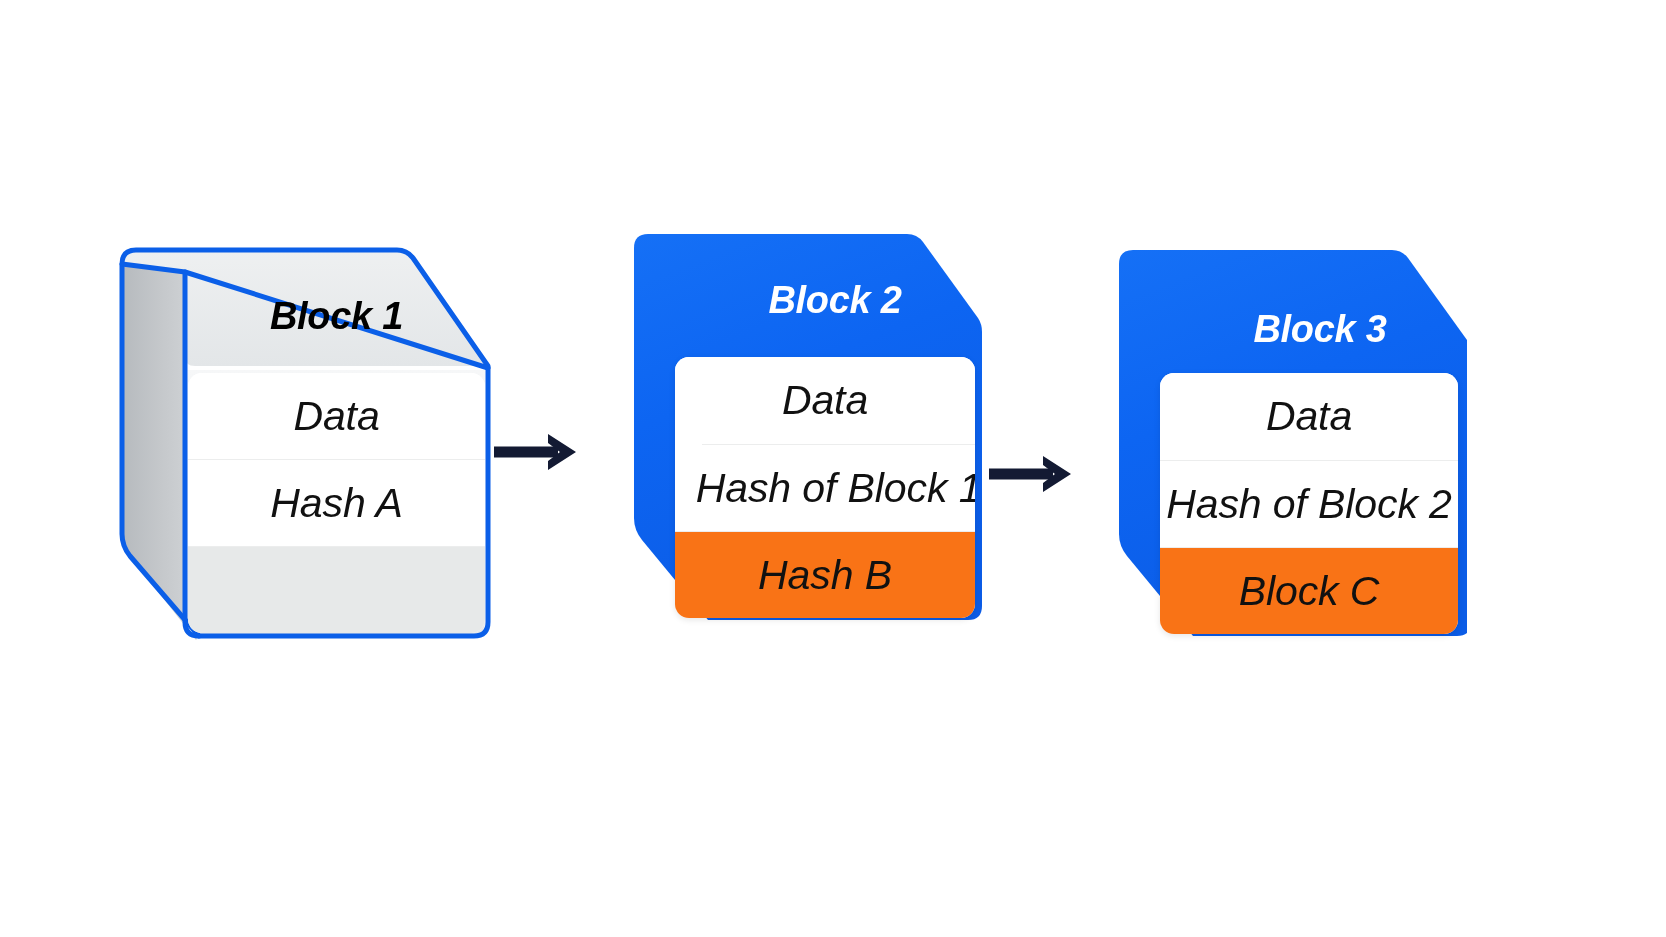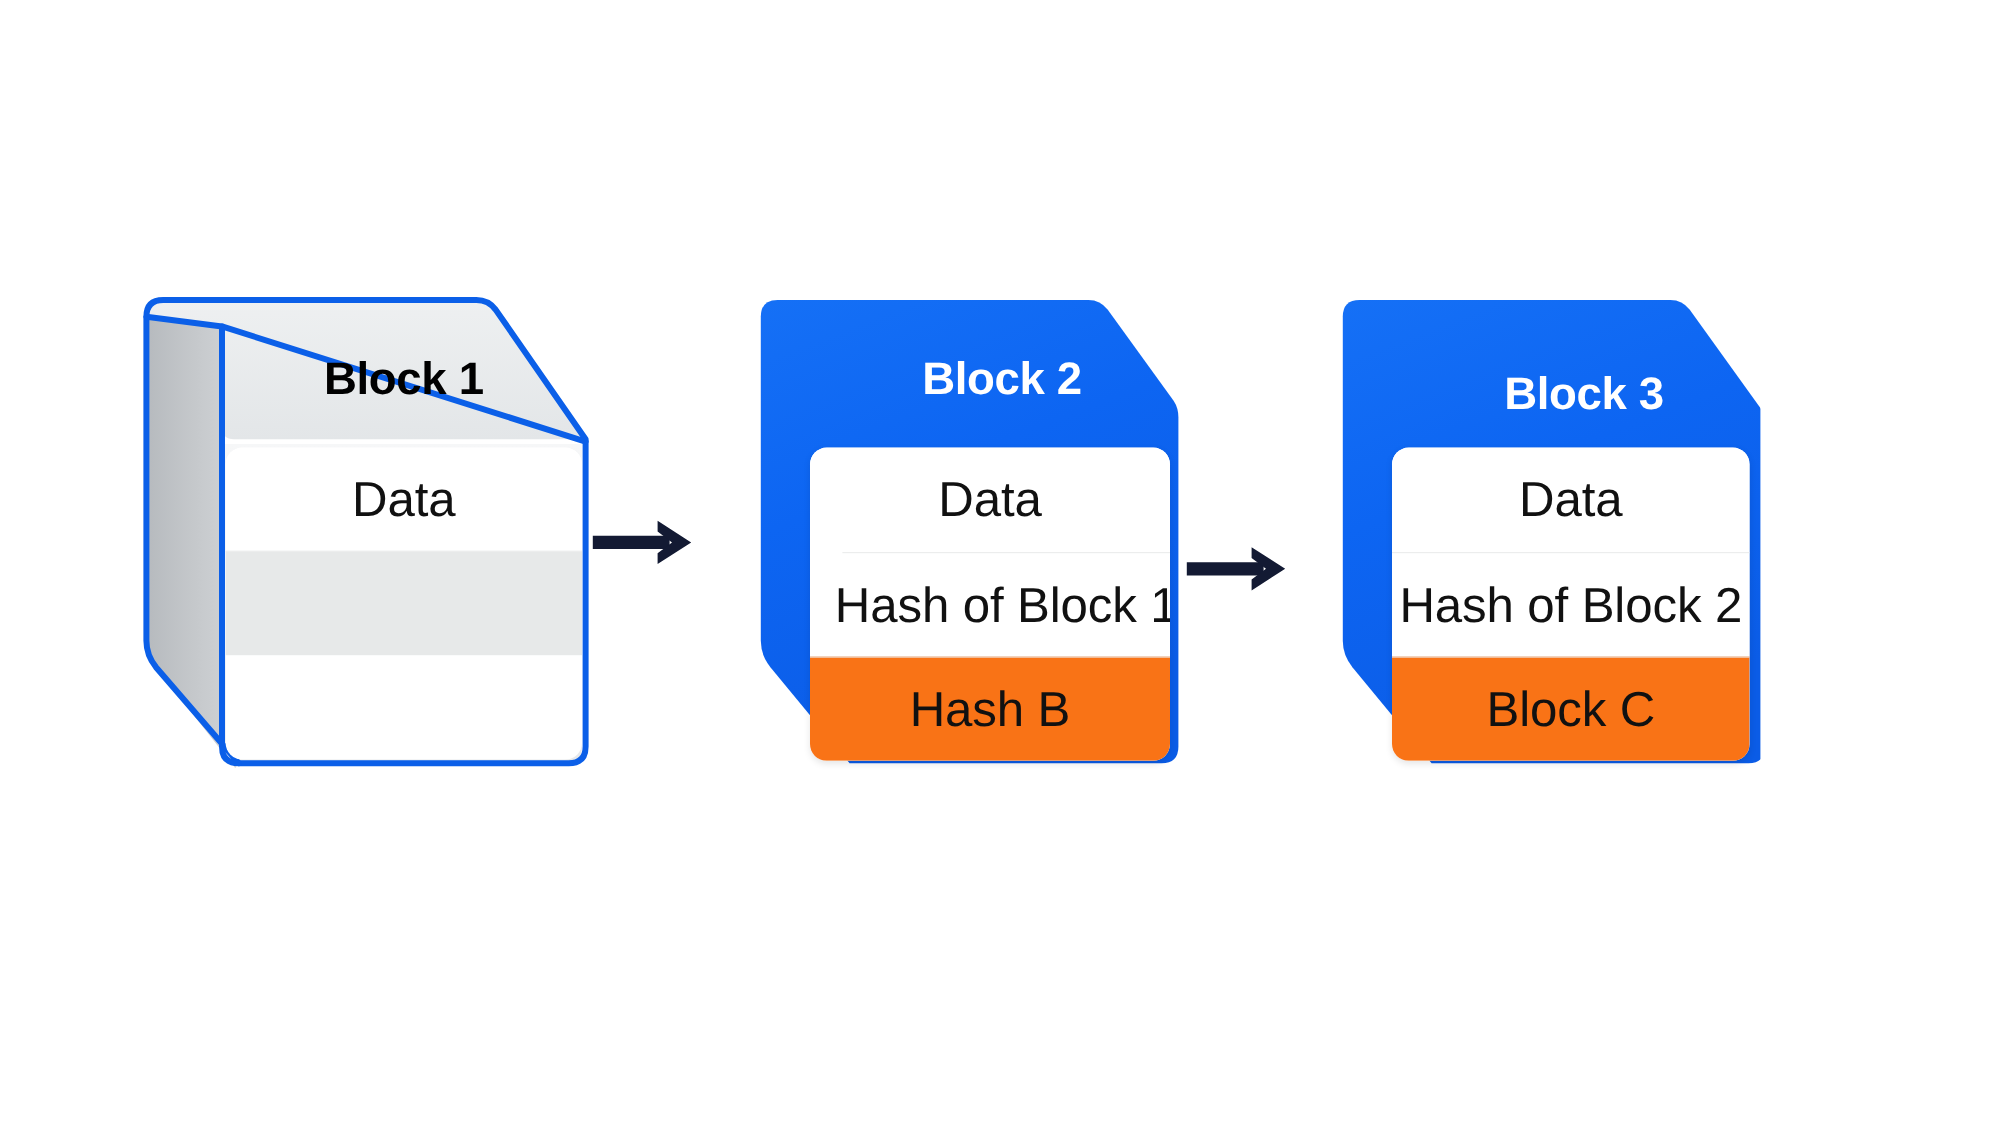--- a/index.html
+++ b/index.html
@@ -12,20 +12,21 @@
     font-family: "Liberation Sans", sans-serif;
     -webkit-font-smoothing: antialiased;
   }
 
   #canvas {
     position: relative;
     width: 1467px;
     height: 937px;
     background: #ffffff;
     overflow: hidden;
+    font-style: italic;
   }
 
   
   .block {
     position: absolute;
   }
   .block-svg {
     position: absolute;
     left: 0;
     top: 0;
@@ -127,32 +128,33 @@
                L 30 316 Q 22 306 22 294 Z" fill="none" stroke="#0b5fe8" stroke-width="5" stroke-linejoin="round" stroke-linecap="round"></path>
 
       <path d="M 22 24 L 85 32 L 388 128" fill="none" stroke="#0b5fe8" stroke-width="5" stroke-linejoin="round" stroke-linecap="round"></path>
       <path d="M 85 32 L 85 382 Q 85 396 99 396" fill="none" stroke="#0b5fe8" stroke-width="5" stroke-linejoin="round" stroke-linecap="round"></path>
     </svg>
 
     <div class="block-title title-dark" style="left:85px; top:55px; width:303px;">Block 1</div>
 
     <div class="panel gray-panel" style="left:88px; top:133px; width:297px; height:260px;">
       <div class="panel-row" style="height:86px;">Data</div>
+      <div class="panel-row" style="height:87px;">Hash A</div>
       <div class="panel-row empty-row" style="height:87px;"></div>
     </div>
   </div>
 
   <div class="arrow" style="left:490px; top:428px; width:96px; height:52px;">
     <svg width="96" height="52" viewBox="0 0 96 52">
       <path d="M 4 24 L 68 24" stroke="#131a33" stroke-width="11" stroke-linecap="butt" fill="none"></path>
       <path d="M 58 6 L 86 24 L 58 42 L 58 33 L 70 24 L 58 15 Z" fill="#131a33"></path>
     </svg>
   </div>
 
-  <div class="block" style="left:590px; top:240px; width:400px; height:410px;">
+  <div class="block" style="left:590px; top:224px; width:400px; height:410px;">
 
     <svg class="block-svg" width="400" height="410" viewBox="0 0 400 410">
       <defs>
         <linearGradient id="g2-body" x1="0" y1="0" x2="0.35" y2="1">
           <stop offset="0%" stop-color="#1570f6"></stop>
           <stop offset="45%" stop-color="#0d65f2"></stop>
           <stop offset="100%" stop-color="#0b5ce6"></stop>
         </linearGradient>
       </defs>
 

